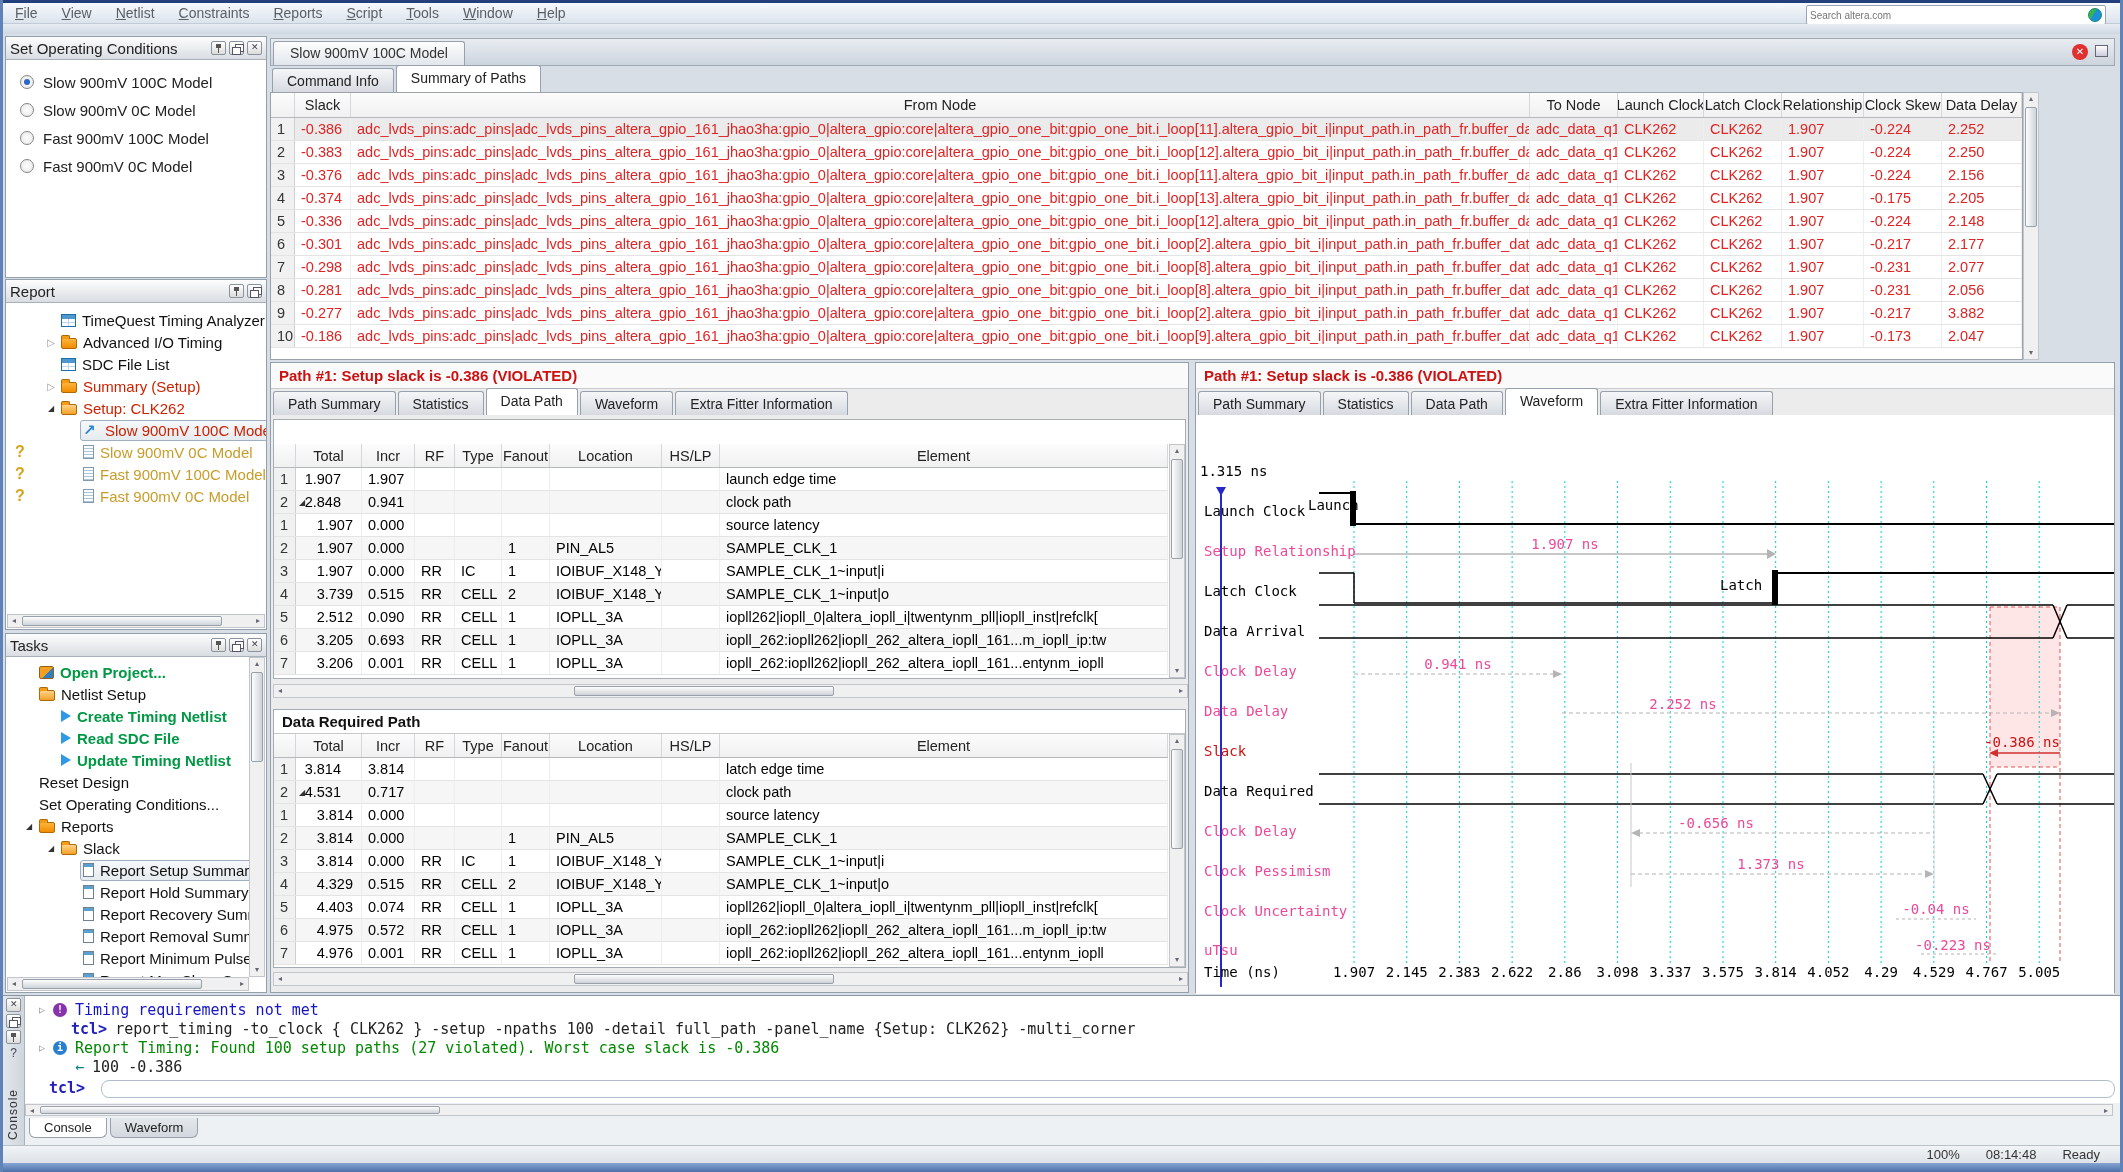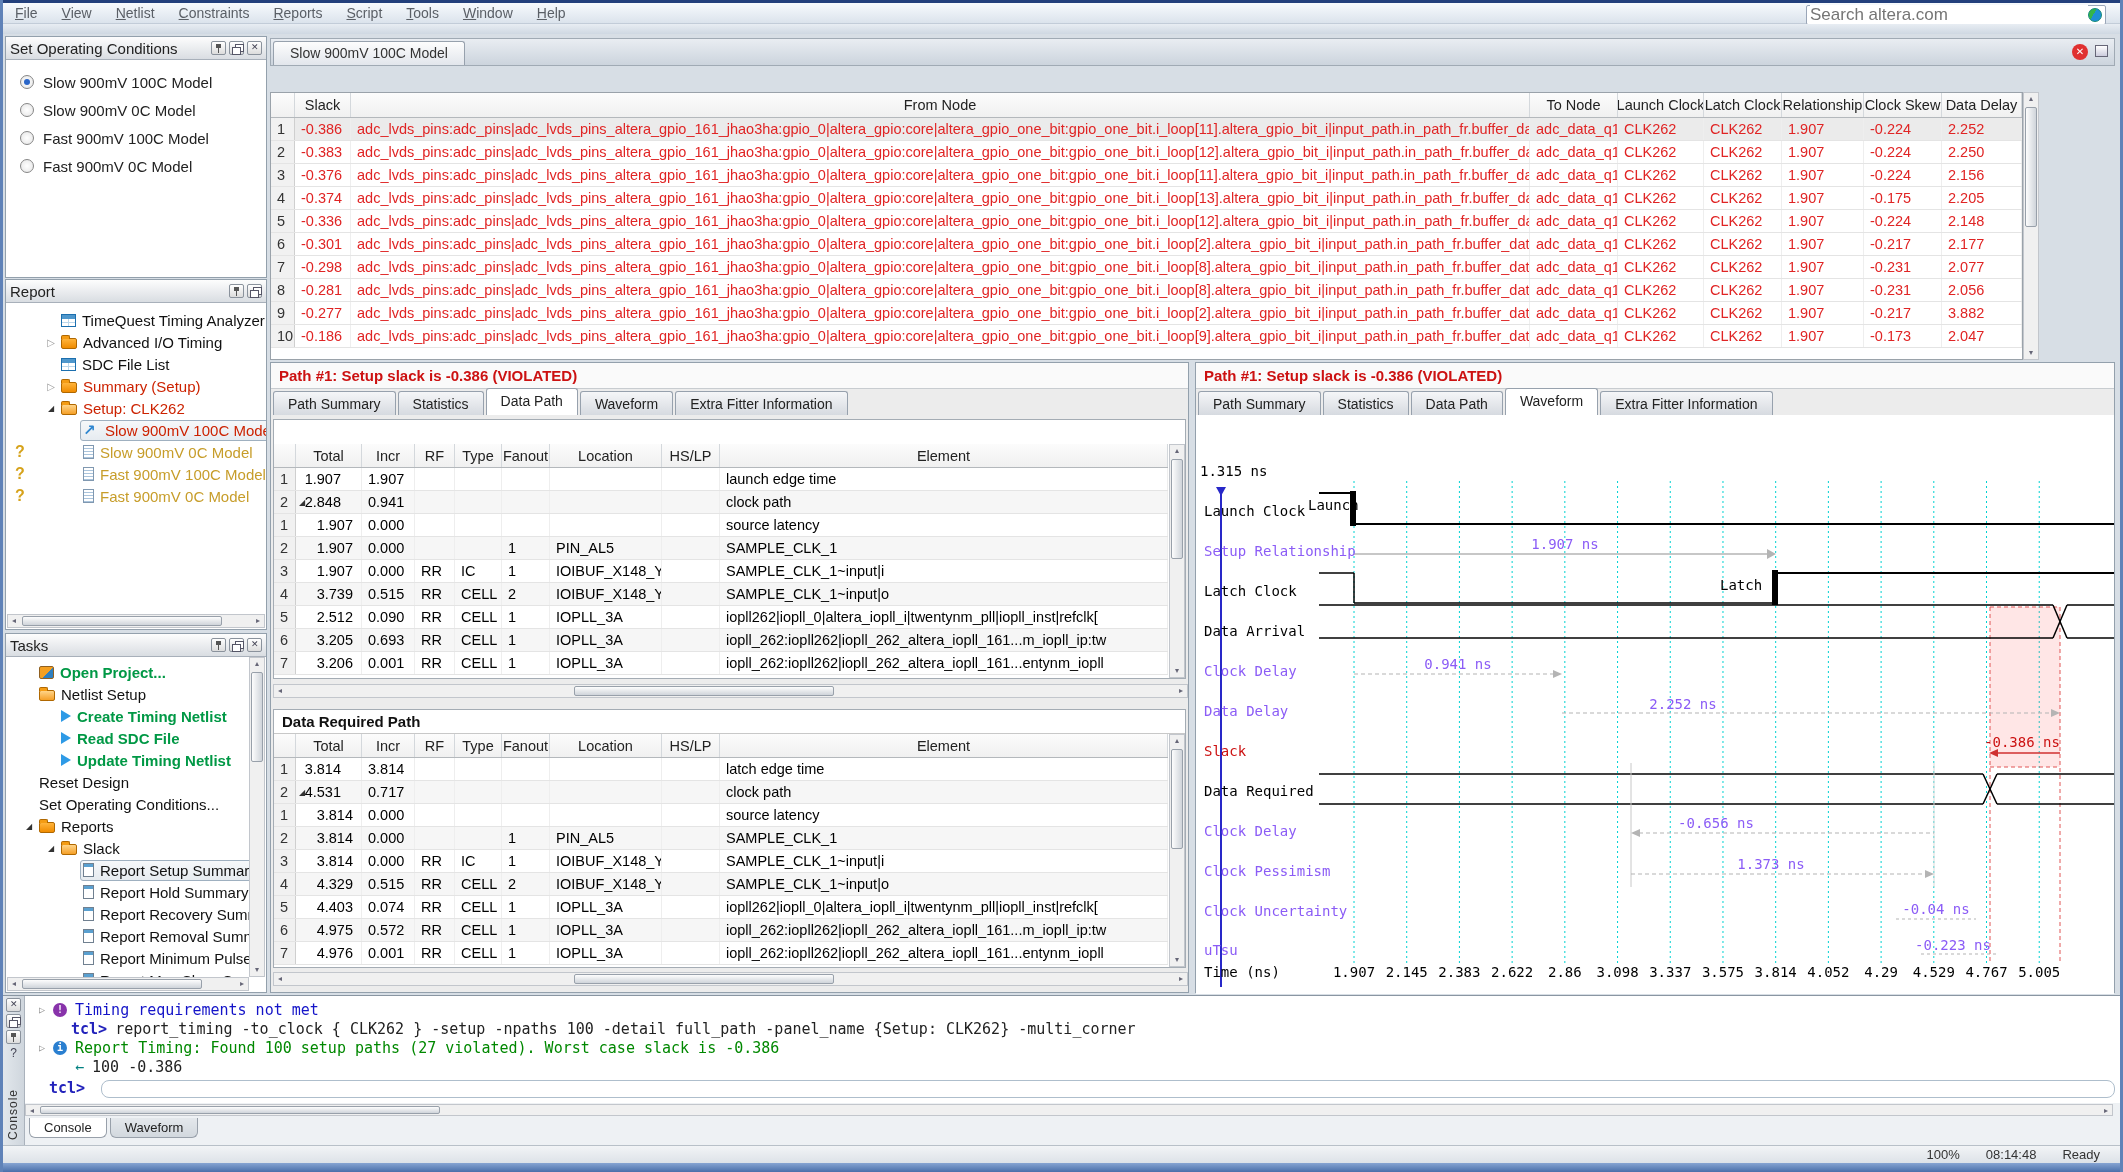--- a/index.html
+++ b/index.html
@@ -6,21 +6,21 @@
   html,body{background:#8fa0b4}
   #app{position:relative;width:2123px;height:1172px;overflow:hidden;background:#d7dee5;
        font-family:"Liberation Sans",sans-serif;border-left:3px solid #5f82b8;border-right:3px solid #5f82b8}
   
   #menubar{position:absolute;left:0;top:0;width:100%;height:24px;border-top:3px solid #23407c;
            background:linear-gradient(#f7fafd,#dbe3ec);display:flex;align-items:center;border-bottom:1px solid #c2ccd8}
   .mitem{padding:1px 12px;font-size:14px;color:#5a5f66}
   .mitem u{text-decoration:underline}
   #searchbox{position:absolute;right:14px;top:2px;width:300px;height:20px;background:#fff;border:1px solid #9aa6b8;
              border-radius:2px;display:flex;align-items:center;padding:0 3px}
-  #searchbox input{flex:1;border:none;outline:none;font-size:17px;color:#0369a1;font-family:"Liberation Sans",sans-serif}
+  #searchbox input{flex:1;border:none;outline:none;font-size:10px;color:#0369a1;font-family:"Liberation Sans",sans-serif}
   .globe-ic{width:14px;height:14px;border-radius:50%;background:linear-gradient(120deg,#35b54a 40%,#1e8fd5 40%);border:1px solid #187}
   #toolbar{position:absolute;left:0;top:24px;width:100%;height:10px;background:linear-gradient(#e8edf3,#cfd8e2)}
   
   .panel{position:absolute;border:1px solid #93a0ac;background:#fff}
   .phdr{height:23px;background:linear-gradient(#fdfdfd,#d9dde2);border-bottom:1px solid #a8b0ba;
         display:flex;align-items:center;gap:3px;padding:0 4px;font-size:15px;color:#222}
   .phdr .sp{flex:1}
   .pb{position:relative;width:15px;height:14px;border:1px solid #8a929c;border-radius:2px;background:linear-gradient(#fff,#dcdcdc)}
   .pb-pin::before{content:"";position:absolute;left:4px;top:2px;width:5px;height:4px;background:#555}
   .pb-pin::after{content:"";position:absolute;left:6px;top:6px;width:1px;height:5px;background:#555}
@@ -91,21 +91,21 @@
   .pane{position:absolute;border:1px solid #93a0ac;background:#ececec}
   .phead-red{height:26px;background:#fafafa;border-bottom:1px solid #c8ccd0;display:flex;align-items:center;
              padding:0 8px;font-size:15px;font-weight:bold;color:#cc1111}
   .ptabs{height:26px;display:flex;align-items:flex-end;padding-left:2px;background:#ececec}
   .sect{position:absolute;left:2px;right:2px;border:1px solid #a4acb4;background:#fff}
   .sect-title{height:24px;display:flex;align-items:center;padding:0 8px;font-weight:bold;font-size:15px;color:#111;
               border-bottom:1px solid #c8c8c8;background:#fff}
   
   #wave{position:absolute;left:0;top:54px;width:918px;height:577px;background:#fff;overflow:hidden}
   .wl{position:absolute;font-family:"DejaVu Sans Mono",monospace;font-size:14px;white-space:nowrap}
-  .wl-gray{color:#8b5cf6}.wl-black{color:#000}.wl-red{color:#cc1111}
+  .wl-gray{color:#ec4899}.wl-black{color:#000}.wl-red{color:#cc1111}
   .wl-c{transform:translateX(-50%)}
   
   #consolewrap{position:absolute;left:0;top:995px;width:2123px;height:150px;background:#eef1f4;border-top:1px solid #8a96a2}
   #cside{position:absolute;left:0;top:0;width:22px;height:150px;background:linear-gradient(90deg,#e2e7ec,#cfd6dd);border-right:1px solid #aab2bc}
   #cside .pb{margin:2px auto}
   .vtext{position:absolute;left:3px;bottom:6px;writing-mode:vertical-rl;transform:rotate(180deg);font-size:12px;color:#333;letter-spacing:1px}
   #cbody{position:absolute;left:22px;top:0;width:2101px;height:107px;background:#fff;overflow:hidden}
   .cline{position:absolute;left:0;width:100%;height:19px;font-family:"DejaVu Sans Mono",monospace;font-size:15px;display:flex;align-items:center}
   .ctri{width:14px;margin-left:14px;color:#888;font-size:10px}
   .ic-crit{width:14px;height:14px;border-radius:50%;background:#8833aa;color:#fff;font-size:10px;font-weight:bold;
@@ -373,20 +373,24 @@
       <span class="sbarrow" style="left:0;width:12px">◂</span>
       <div class="th" style="left:14px;width:180px"></div>
       <span class="sbarrow" style="right:0;width:12px">▸</span>
     </div>
   </section>
 
   <div id="doctabbar">
     <div class="doctab">Slow 900mV 100C Model</div>
     <span class="mdi-close">✕</span>
     <span class="mdi-restore"></span>
+  </div>
+  <div id="subtabs">
+    <div class="tab">Command Info</div>
+    <div class="tab active">Summary of Paths</div>
   </div>
 
   <div class="gtable" id="pathstable" style="left:267px;top:92px;width:1753px;height:268px">
       <div class="gr gh" style="grid-template-columns: 24px 56px 1fr 88px 86px 78px 82px 78px 80px; height: 25px;">
         <div class="gc"></div>
         <div class="gc">Slack</div>
         <div class="gc">From Node</div>
         <div class="gc">To Node</div>
         <div class="gc">Launch Clock</div>
         <div class="gc">Latch Clock</div>

